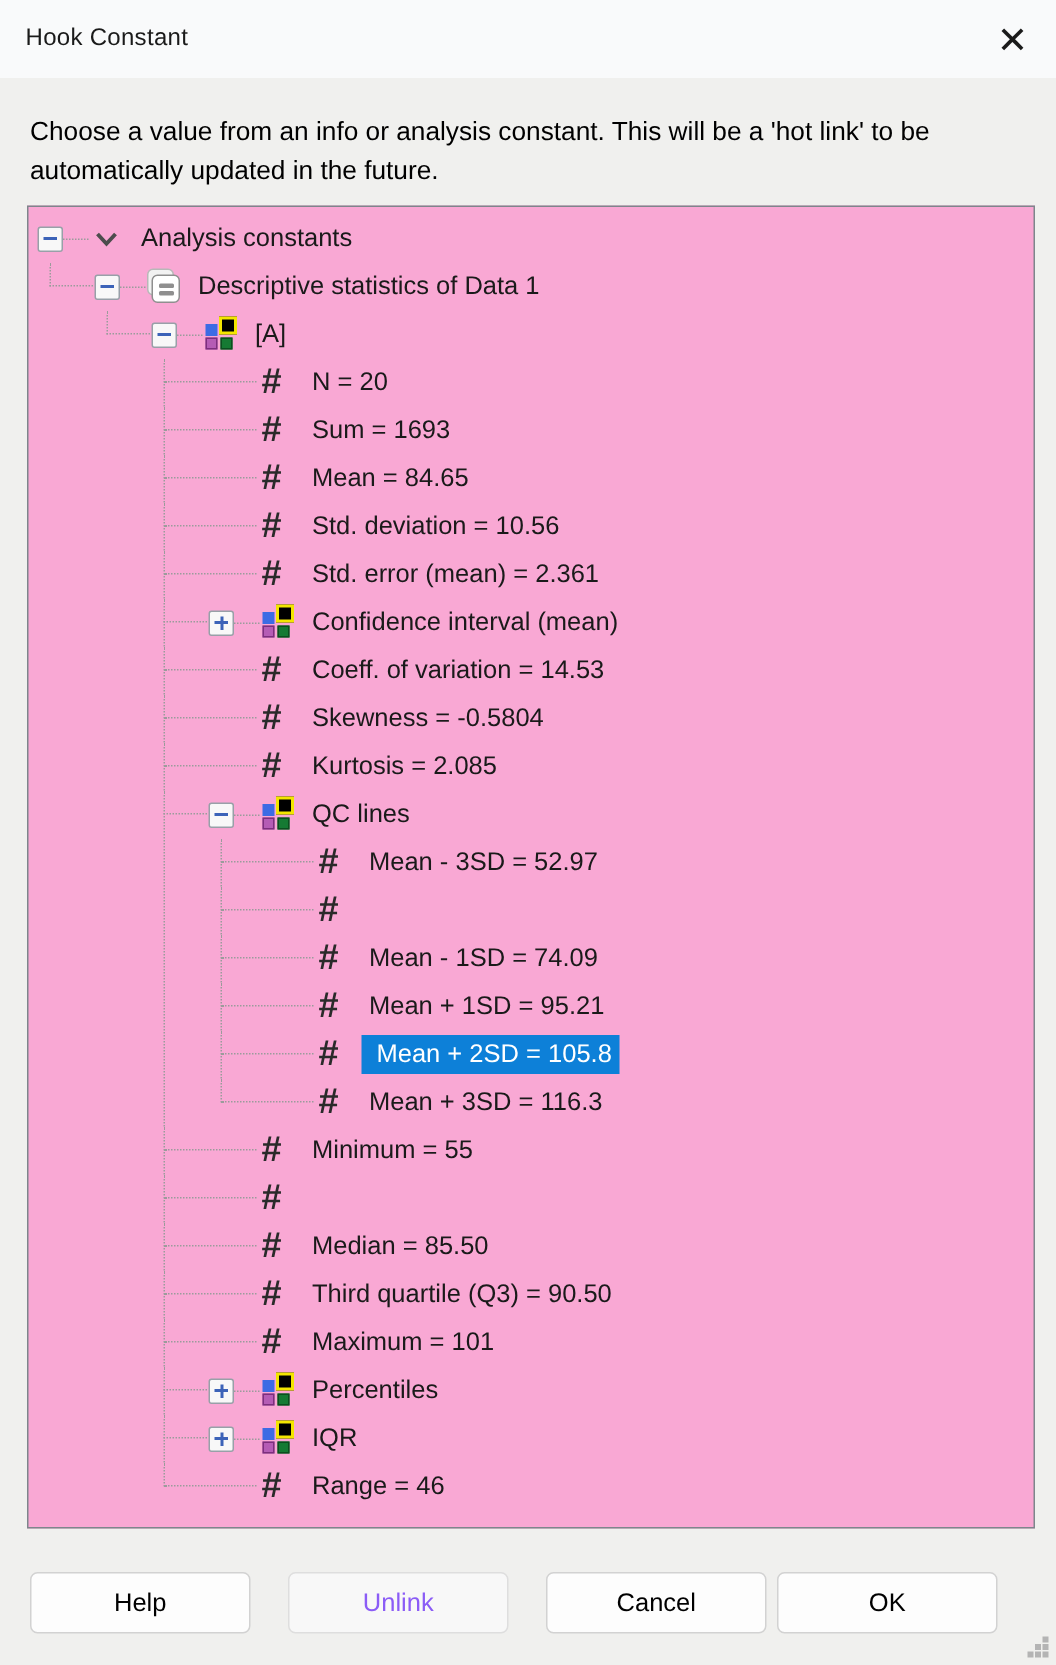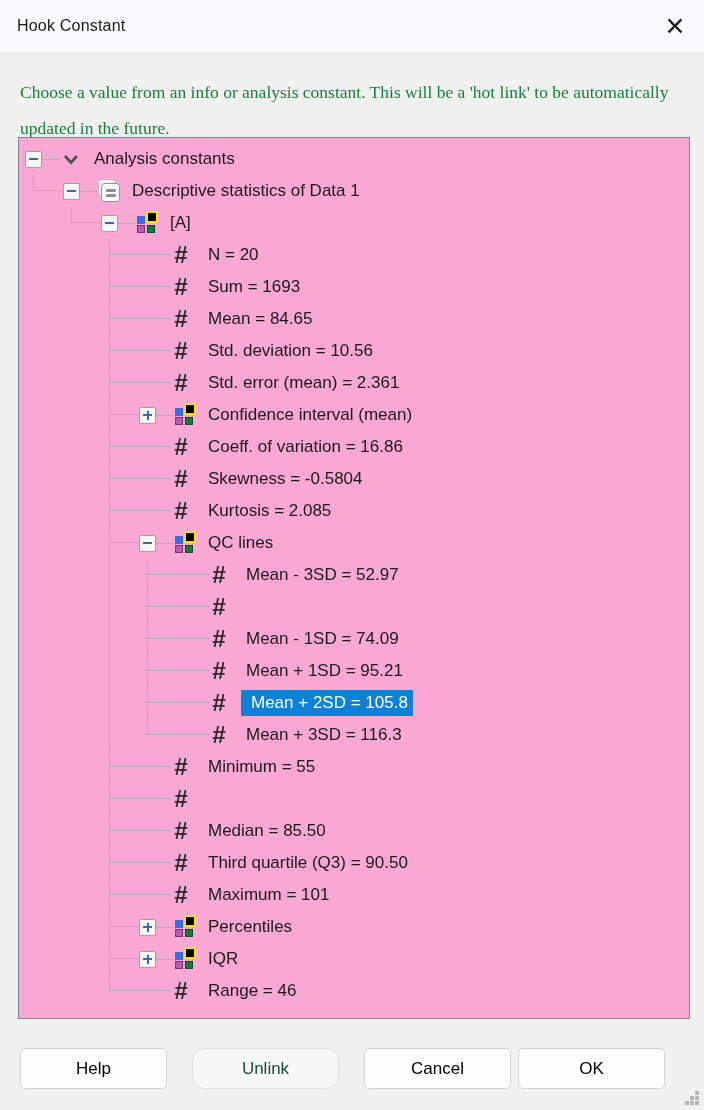--- a/index.html
+++ b/index.html
@@ -20,21 +20,21 @@
   .close-btn{
     position:absolute;right:6px;top:4px;width:46px;height:44px;
     display:flex;align-items:center;justify-content:center;
     background:transparent;border:none;cursor:pointer;
     font-size:25px;font-weight:300;color:#1a1a1a;line-height:1;
     font-family:"DejaVu Sans",sans-serif;
   }
   
   .description{
     position:absolute;left:20px;top:74px;width:668px;
-    font-size:17.5px;line-height:36px;color:#15803d;font-family:Liberation Serif, serif;
+    font-size:17.5px;line-height:26px;color:#000000;
   }
   
   .tree-panel{
     position:absolute;left:18px;top:137px;width:672px;height:882px;
     box-sizing:border-box;background:#f9a8d4;
     border:1px solid #7e868c;
     padding:5px 0 0 6px;overflow:hidden;
   }
   .node{position:relative;}
   .node::before{
@@ -94,21 +94,21 @@
   
   .label{font-size:17px;padding:3px 5px;white-space:nowrap;}
   .label.selected{background:var(--selection-bg,#0d80d8);color:var(--selection-text,#ffffff);padding-left:10px;}
   
   .btn{
     position:absolute;top:1048px;width:147px;height:41px;
     background:#fdfdfd;border:1px solid #d2d2d2;border-radius:5px;
     font-size:17px;color:#000000;font-family:inherit;
     display:flex;align-items:center;justify-content:center;cursor:pointer;
   }
-  .btn.disabled{color:#14532d;background:#f8f8f8;border-color:#dedede;cursor:default;border-radius:12px;}
+  .btn.disabled{color:#8b5cf6;background:#f8f8f8;border-color:#dedede;cursor:default;}
   #btn-help{left:20px;}
   #btn-unlink{left:192px;}
   #btn-cancel{left:364px;}
   #btn-ok{left:518px;}
   
   .resize-grip{position:absolute;right:4px;bottom:4px;width:15px;height:15px;cursor:nwse-resize;}
   .grip-dot{
     position:absolute;left:0;top:10px;width:4px;height:4px;background:#b4b4b4;
     box-shadow:5px 0 #b4b4b4,10px 0 #b4b4b4,5px -5px #b4b4b4,10px -5px #b4b4b4,10px -10px #b4b4b4;
   }
@@ -205,21 +205,21 @@
                         <span class="sq sq-black"></span>
                         <span class="sq sq-magenta"></span>
                         <span class="sq sq-green"></span>
                       </span>
                       <span class="label">Confidence interval (mean)</span>
                     </div>
                   </div>
                   <div class="node">
                     <div class="row leaf">
                       <span class="icon hash">#</span>
-                      <span class="label">Coeff. of variation = 16.86</span>
+                      <span class="label">Coeff. of variation = 14.53</span>
                     </div>
                   </div>
                   <div class="node">
                     <div class="row leaf">
                       <span class="icon hash">#</span>
                       <span class="label">Skewness = -0.5804</span>
                     </div>
                   </div>
                   <div class="node">
                     <div class="row leaf">

